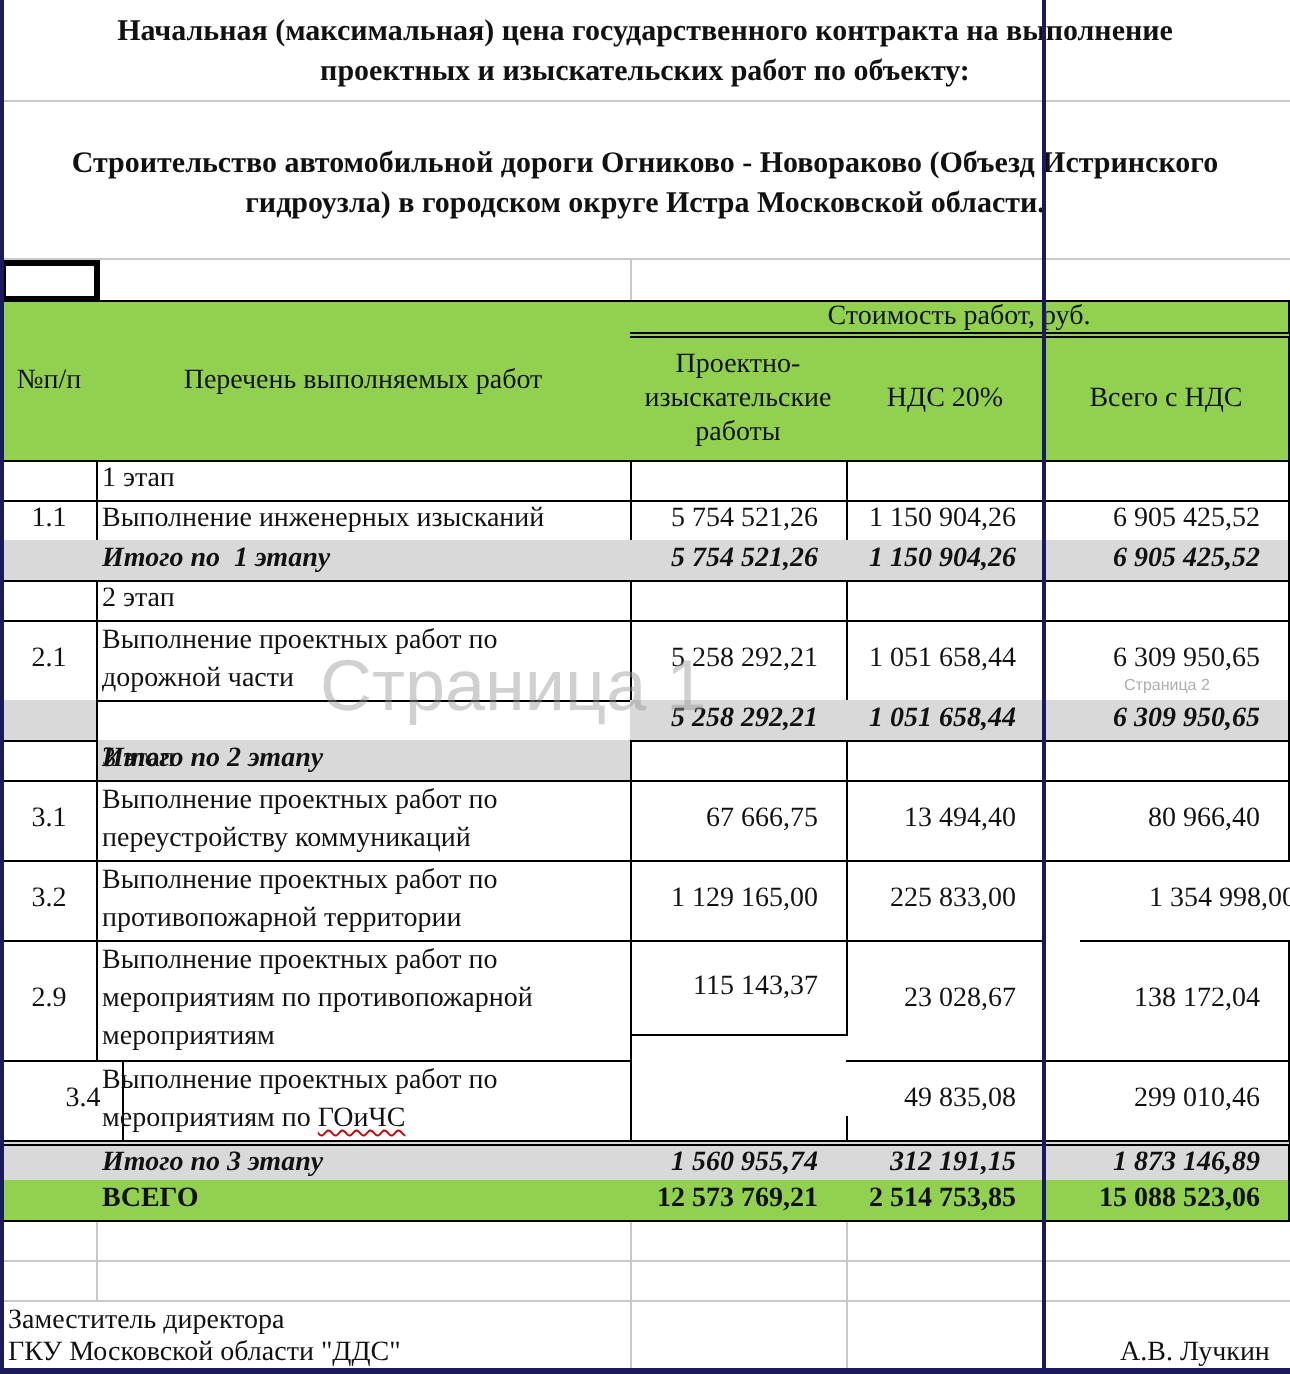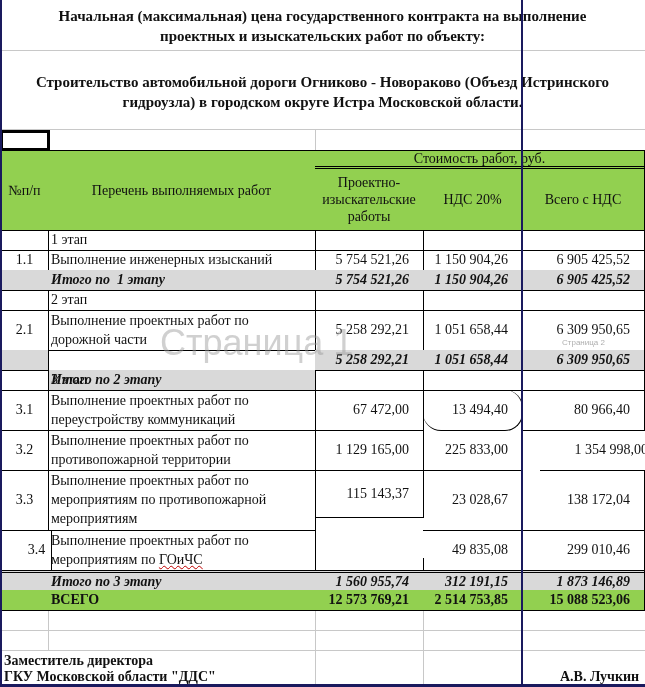--- a/index.html
+++ b/index.html
@@ -34,21 +34,21 @@
   .leftedge { position:absolute; left:0; top:0; width:2px; height:687px; background:#1a1a5e; }
   .watermark {
     position:absolute; left:160px; top:322px; font-family:"Liberation Sans", "DejaVu Sans", sans-serif;
     font-size:36px; color:rgba(150,150,150,0.45); pointer-events:none; white-space:nowrap;
   }
   .watermark2 {
     position:absolute; left:562px; top:338px; font-family:"Liberation Sans", "DejaVu Sans", sans-serif;
     font-size:8px; color:rgba(140,140,140,0.7); pointer-events:none; white-space:nowrap;
   }
   .selected { position:absolute; left:0; top:130px; width:50px; height:21px; border:3px solid #000; box-sizing:border-box; }
-  .sig { position:absolute; font-weight:bold; font-size:14px; line-height:18px; white-space:nowrap; }
+  .sig { position:absolute; font-weight:normal; font-size:14px; line-height:18px; white-space:nowrap; }
   .squiggle { text-decoration:underline wavy #c00000; text-decoration-thickness:1px; }
 </style>
 </head>
 <body>
 
 <div class="gridh" style="left:0;top:50px;width:645px;"></div>
 <div class="gridh" style="left:0;top:129px;width:645px;"></div>
 <div class="gridh" style="left:0;top:630px;width:645px;"></div>
 <div class="gridh" style="left:0;top:650px;width:645px;"></div>
 <div class="gridv" style="left:315px;top:130px;height:20px;"></div>
@@ -117,44 +117,44 @@
 <div class="cell bb br" style="left:48px;top:370px;width:268px;height:21px;">3 этап</div>
 <div class="cell bb br" style="left:315px;top:370px;width:109px;height:21px;"></div>
 <div class="cell bb br" style="left:423px;top:370px;width:100px;height:21px;"></div>
 <div class="cell bb br" style="left:522px;top:370px;width:123px;height:21px;"></div>
 
 <div class="cell ctr bl bb br" style="left:0;top:390px;width:49px;height:41px;">3.1</div>
 <div class="abs bb br" style="left:48px;top:390px;width:268px;height:41px;padding:1px 3px;font-size:14px;line-height:19px;">
   <div>Выполнение проектных работ по</div>
   <div>переустройству коммуникаций</div>
 </div>
-<div class="cell num bb br" style="left:315px;top:390px;width:109px;height:41px;">67 472,00</div>
-<div class="cell num bb br" style="left:423px;top:390px;width:100px;height:41px;border-radius:18px;">13 494,40</div>
+<div class="cell num bb br" style="left:315px;top:390px;width:109px;height:41px;">67 666,75</div>
+<div class="cell num bb br" style="left:423px;top:390px;width:100px;height:41px;">13 494,40</div>
 <div class="cell num bb br" style="left:522px;top:390px;width:123px;height:41px;">80 966,40</div>
 
 <div class="cell ctr bl bb br" style="left:0;top:430px;width:49px;height:41px;">3.2</div>
 <div class="abs bb br" style="left:48px;top:430px;width:268px;height:41px;padding:1px 3px;font-size:14px;line-height:19px;">
   <div>Выполнение проектных работ по</div>
   <div>противопожарной территории</div>
 </div>
 <div class="cell num bb br" style="left:315px;top:430px;width:109px;height:41px;">1 129 165,00</div>
 <div class="cell num bb br" style="left:423px;top:430px;width:100px;height:41px;">225 833,00</div>
 <div class="cell num bb br" style="left:522px;top:430px;width:123px;height:41px;margin-left:18px;">1 354 998,00</div>
 
-<div class="cell ctr bl bb br" style="left:0;top:470px;width:49px;height:61px;">3.3</div>
+<div class="cell ctr bl bb br" style="left:0;top:470px;width:49px;height:61px;">2.9</div>
 <div class="abs bb br" style="left:48px;top:470px;width:268px;height:61px;padding:1px 3px;font-size:14px;line-height:19px;">
   <div>Выполнение проектных работ по</div>
   <div>мероприятиям по противопожарной</div>
   <div>мероприятиям</div>
 </div>
 <div class="cell num bb br" style="left:315px;top:470px;width:109px;height:48px;">115 143,37</div>
 <div class="cell num bb br" style="left:423px;top:470px;width:100px;height:61px;">23 028,67</div>
 <div class="cell num bb br" style="left:522px;top:470px;width:123px;height:61px;">138 172,04</div>
 
-<div class="cell ctr bl bb br" style="left:0;top:530px;width:52px;height:41px;padding-left:24px;">3.4</div>
+<div class="cell ctr bl bb br" style="left:0;top:530px;width:62px;height:41px;padding-left:24px;">3.4</div>
 <div class="abs bb br" style="left:48px;top:530px;width:268px;height:41px;padding:1px 3px;font-size:14px;line-height:19px;">
   <div>Выполнение проектных работ по</div>
   <div><span style="white-space:pre;">мероприятиям по </span><span class="squiggle">ГОиЧС</span></div>
 </div>
 <div class="cell num bb br" style="left:315px;top:530px;width:109px;height:41px;margin-top:28px;">249 175,38</div>
 <div class="cell num bb br" style="left:423px;top:530px;width:100px;height:41px;">49 835,08</div>
 <div class="cell num bb br" style="left:522px;top:530px;width:123px;height:41px;">299 010,46</div>
 
 <div class="cell gray bl bb br" style="left:0;top:570px;width:49px;height:21px;border-top:3px double #000;"></div>
 <div class="cell gray itog bb br" style="left:48px;top:570px;width:268px;height:21px;border-top:3px double #000;">Итого по 3 этапу</div>

